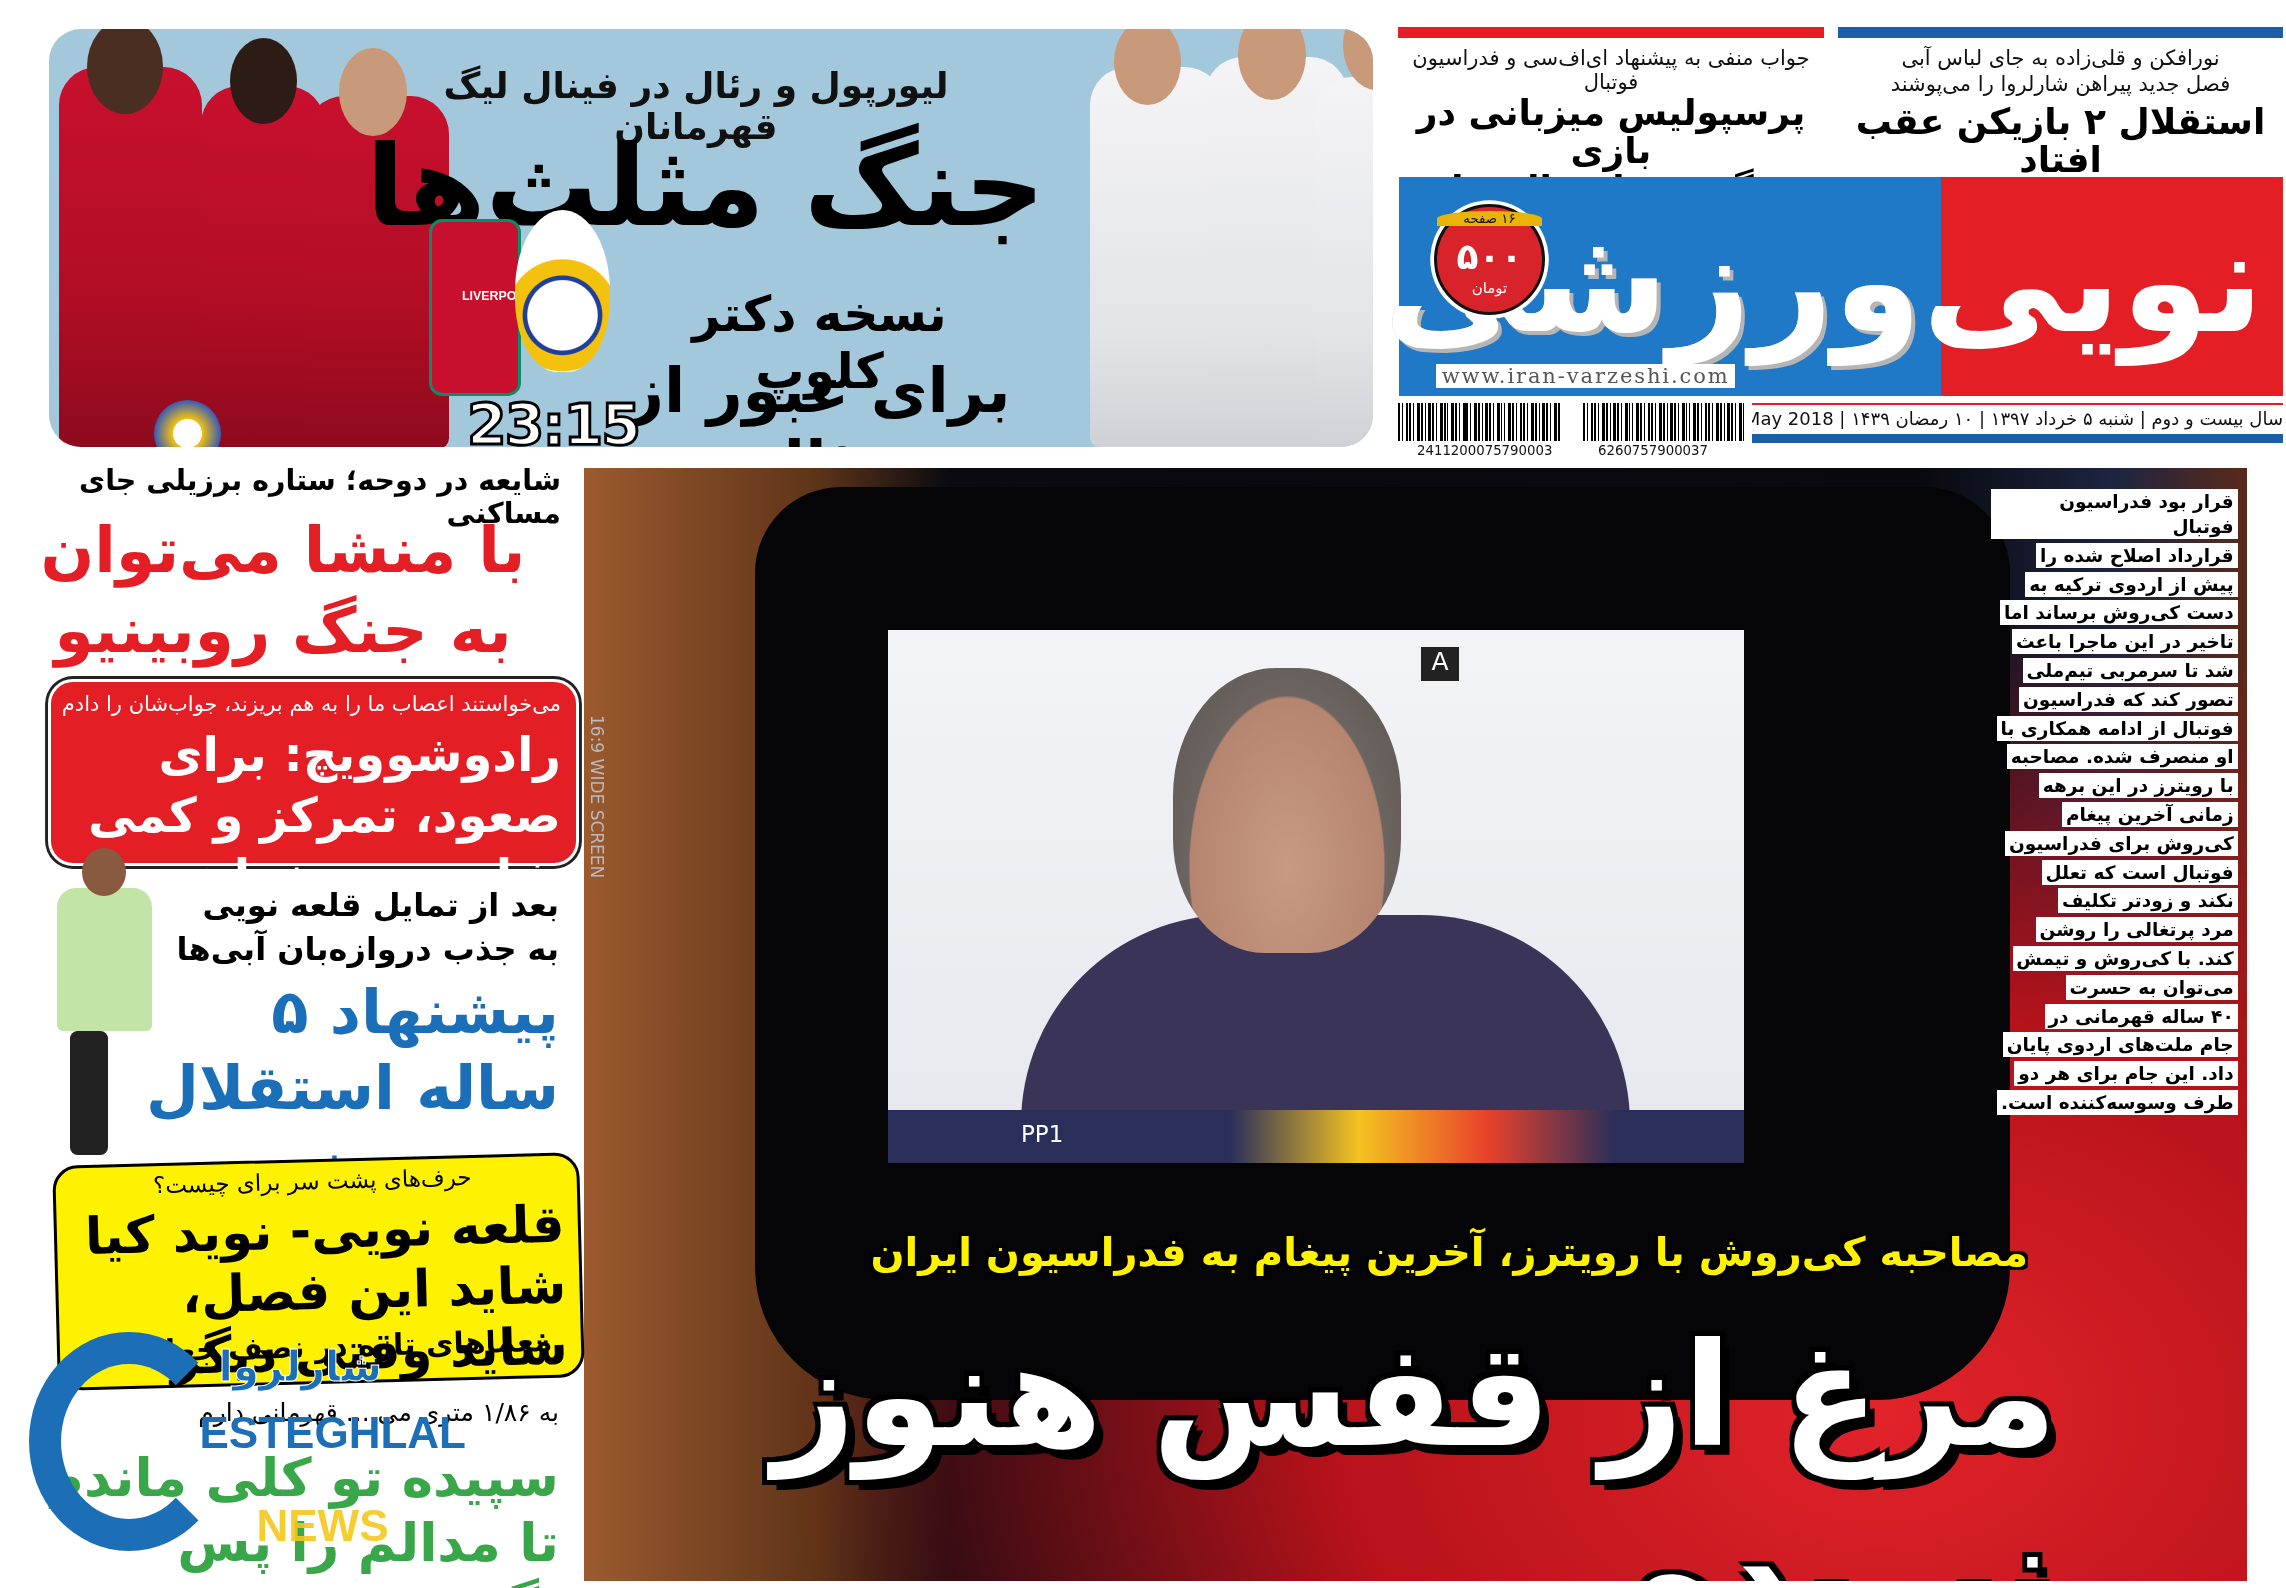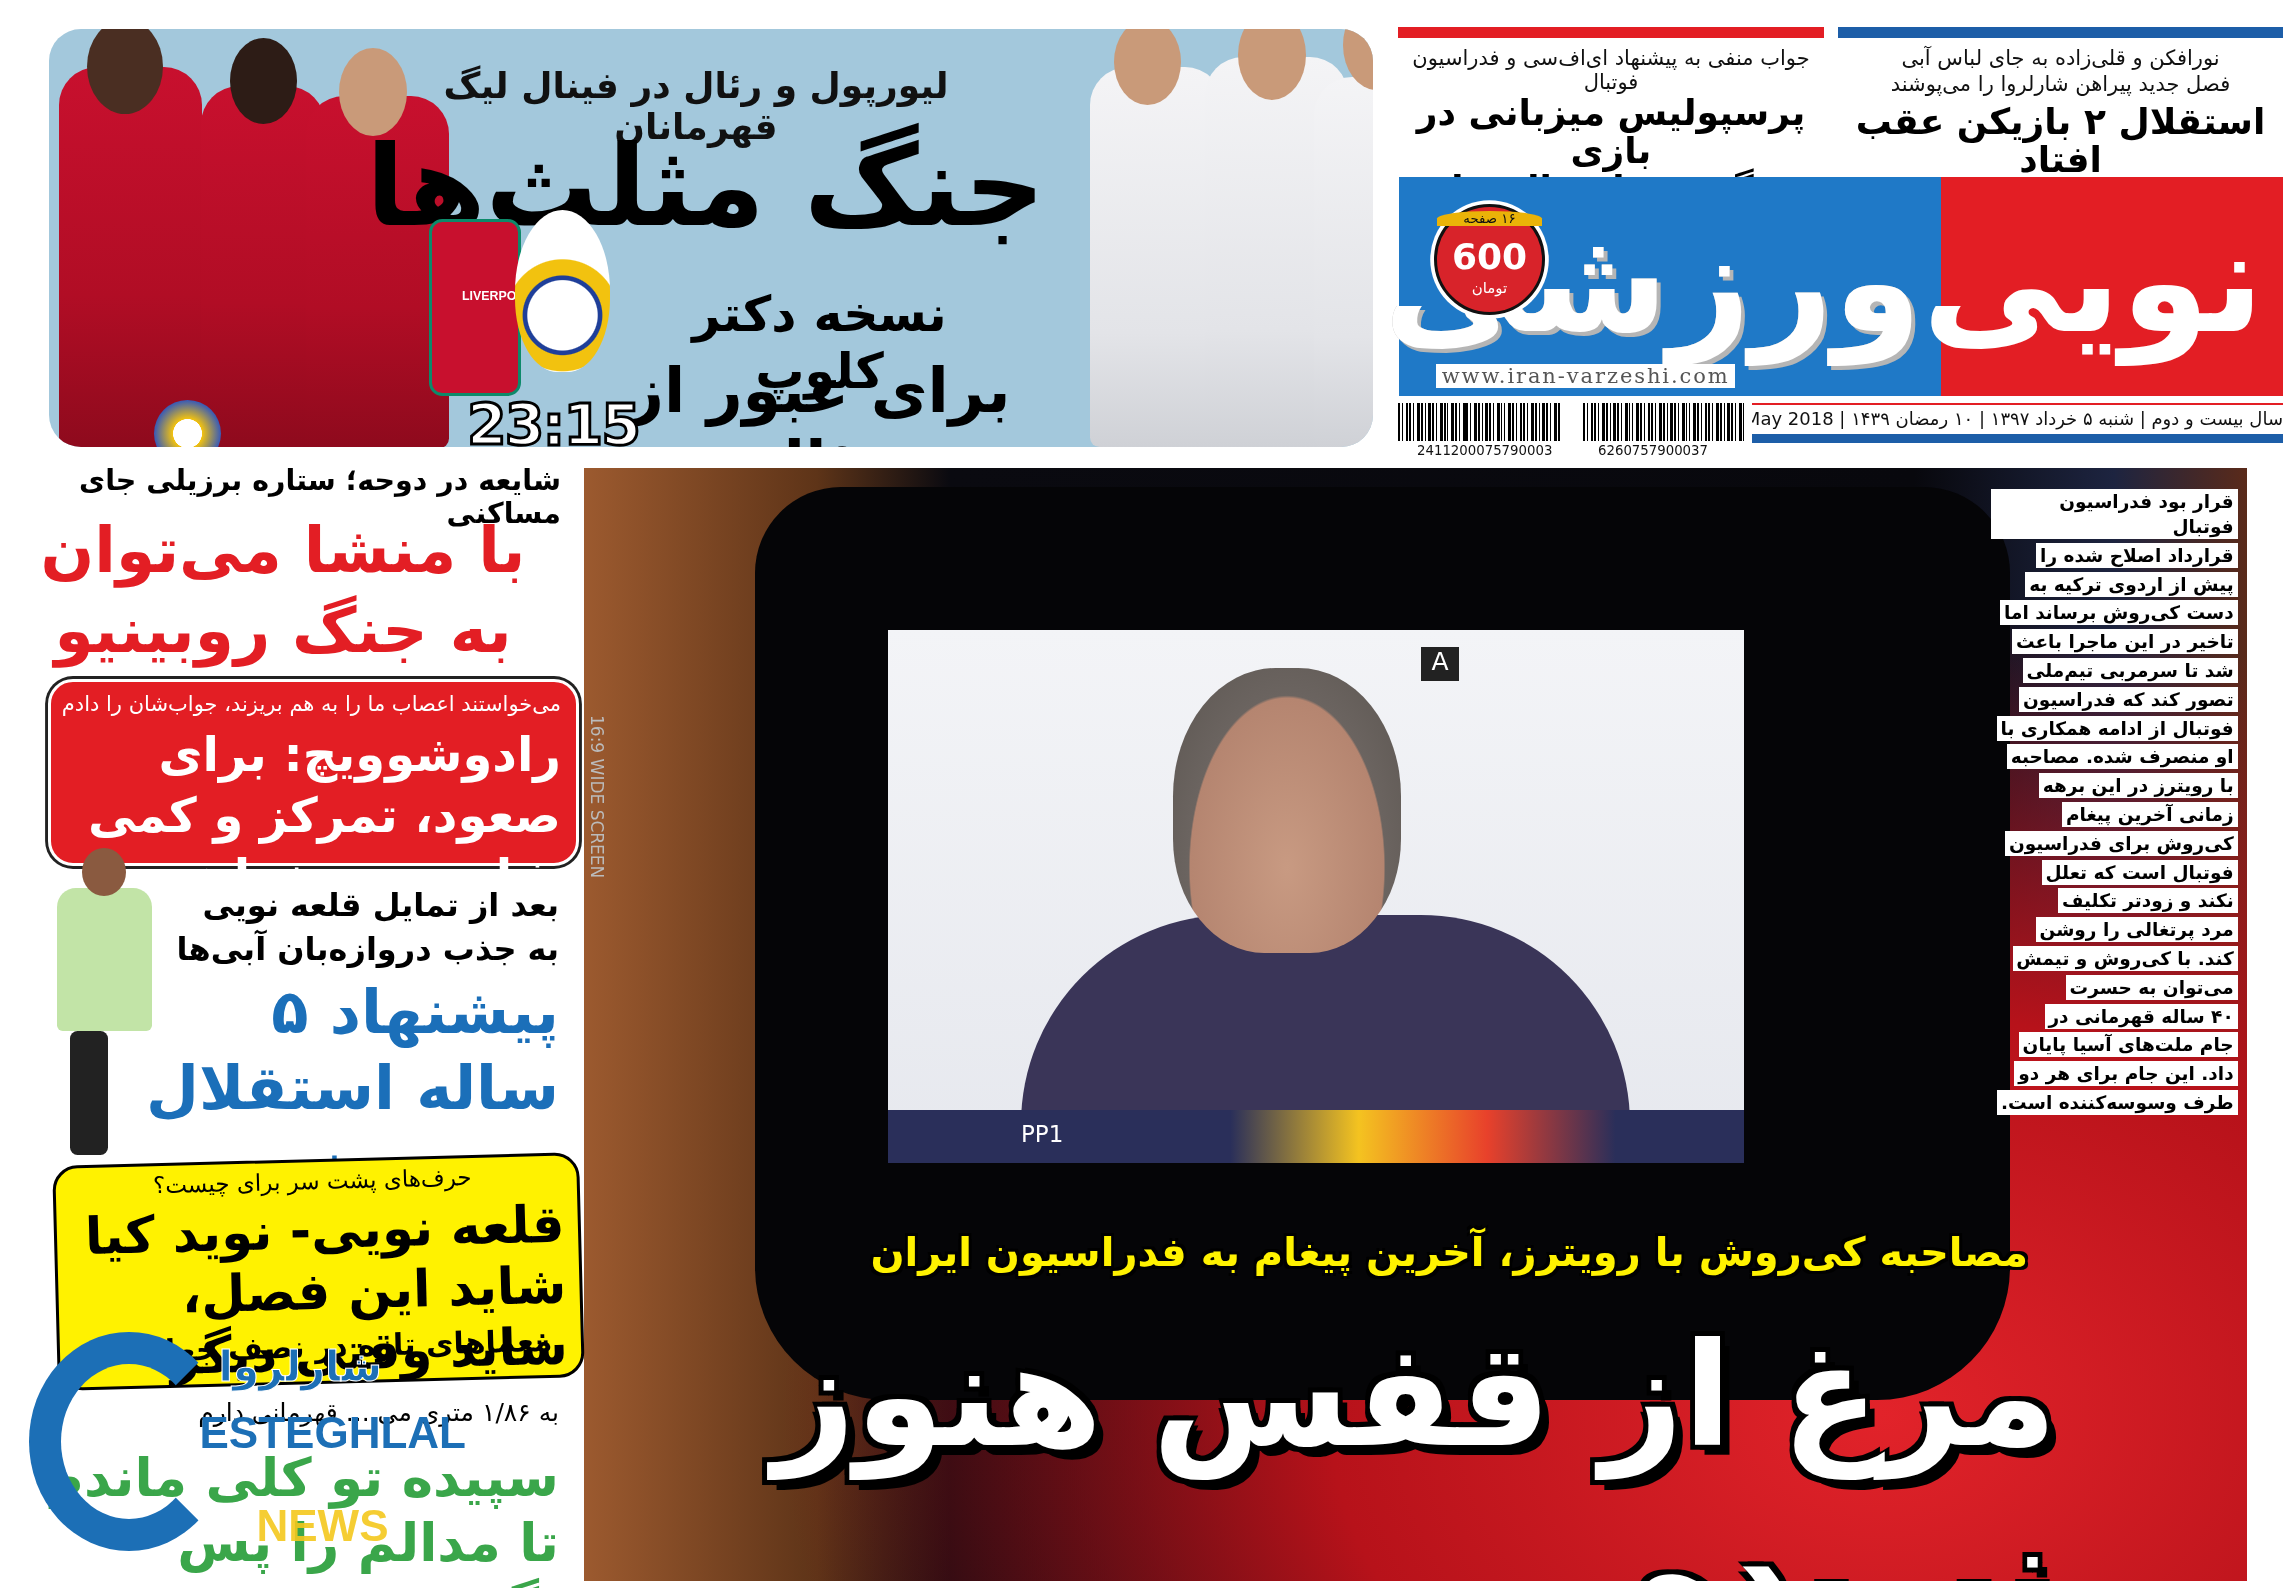--- a/index.html
+++ b/index.html
@@ -124,21 +124,21 @@
 </div>
 
 <div id="logo" class="abs">
   <div id="logo-blue"></div>
   <div id="logo-red"></div>
   <div id="logo-word-red">نویی</div>
   <div id="logo-word-blue">ورزشی</div>
   <div id="url">www.iran-varzeshi.com</div>
   <div id="price">
     <div id="price-pages">۱۶ صفحه</div>
-    <div id="price-value">600</div>
+    <div id="price-value">۵۰۰</div>
     <div id="price-unit">تومان</div>
   </div>
 </div>
 
 <div id="barcodes" class="abs">
   <div class="barcode" style="left:0;width:162px;"></div>
   <div class="barnum" style="left:19px;">2411200075790003</div>
   <div class="barcode" style="left:185px;width:162px;"></div>
   <div class="barnum" style="left:200px;">6260757900037</div>
 </div>
@@ -168,21 +168,21 @@
     <span class="sb-line">او منصرف شده. مصاحبه</span>
     <span class="sb-line">با رویترز در این برهه</span>
     <span class="sb-line">زمانی آخرین پیغام</span>
     <span class="sb-line">کی‌روش برای فدراسیون</span>
     <span class="sb-line">فوتبال است که تعلل</span>
     <span class="sb-line">نکند و زودتر تکلیف</span>
     <span class="sb-line">مرد پرتغالی را روشن</span>
     <span class="sb-line">کند. با کی‌روش و تیمش</span>
     <span class="sb-line">می‌توان به حسرت</span>
     <span class="sb-line">۴۰ ساله قهرمانی در</span>
-    <span class="sb-line">جام ملت‌های آسیا پایان</span>
+    <span class="sb-line">جام ملت‌های اردوی پایان</span>
     <span class="sb-line">داد. این جام برای هر دو</span>
     <span class="sb-line">طرف وسوسه‌کننده است.</span>
   </div>
 
   <div id="photo-kicker">مصاحبه کی‌روش با رویترز، آخرین پیغام به فدراسیون ایران</div>
   <div id="photo-headline">مرغ از قفس هنوز نپریده</div>
 </div>
 
 <div id="left-col" class="abs">
   <div id="lc-kicker1">شایعه در دوحه؛ ستاره برزیلی جای مساکنی</div>

